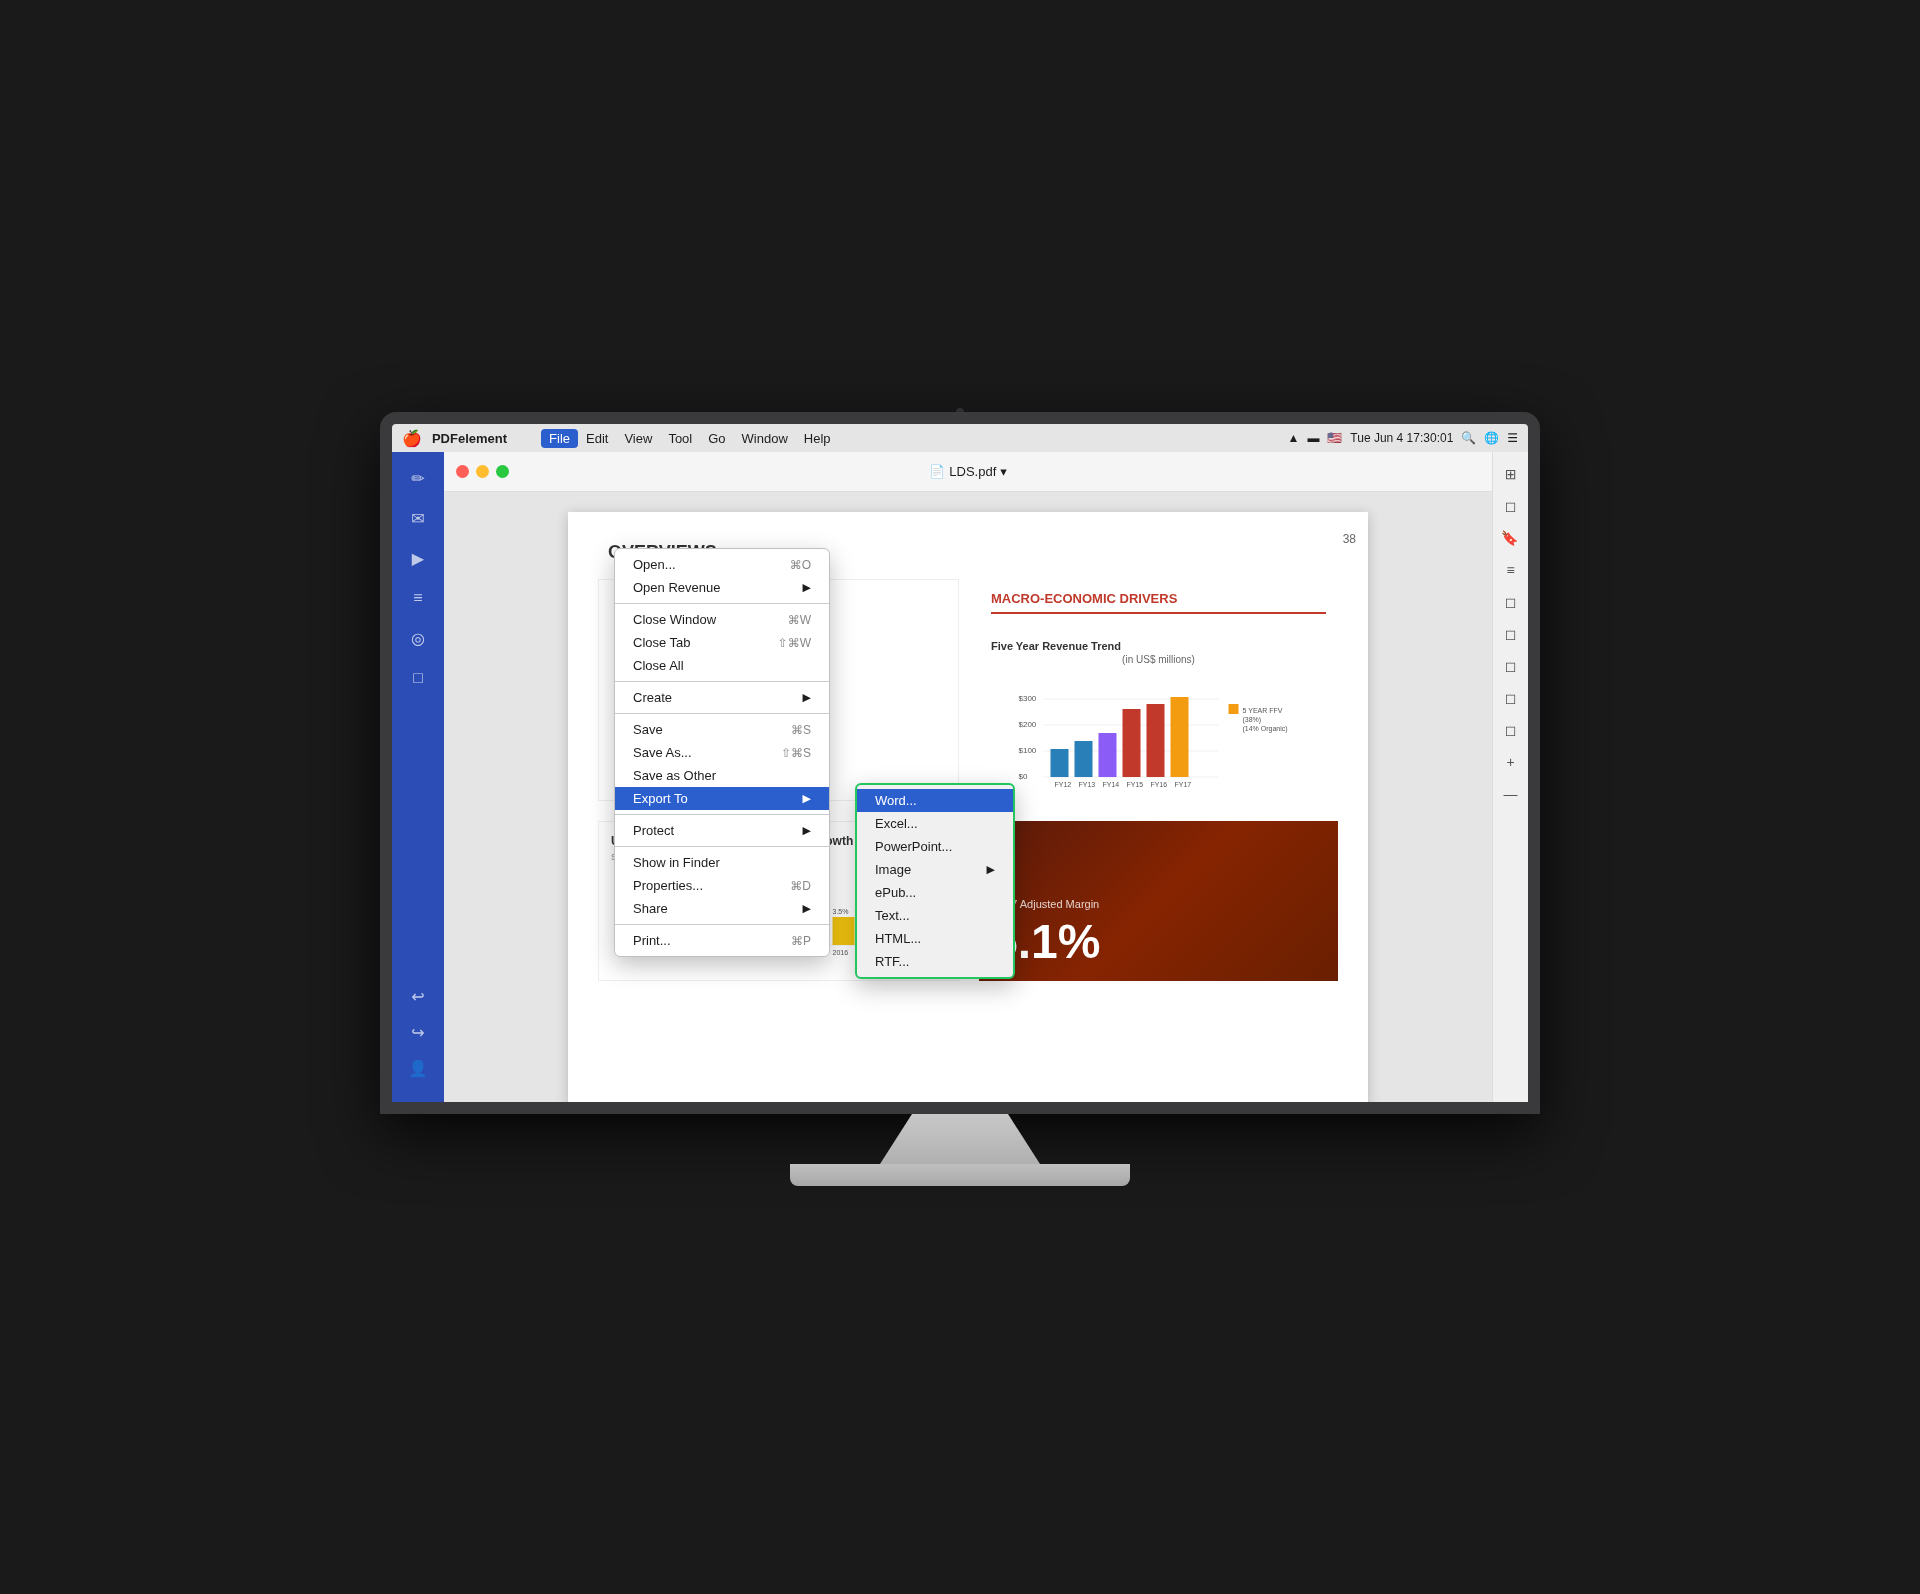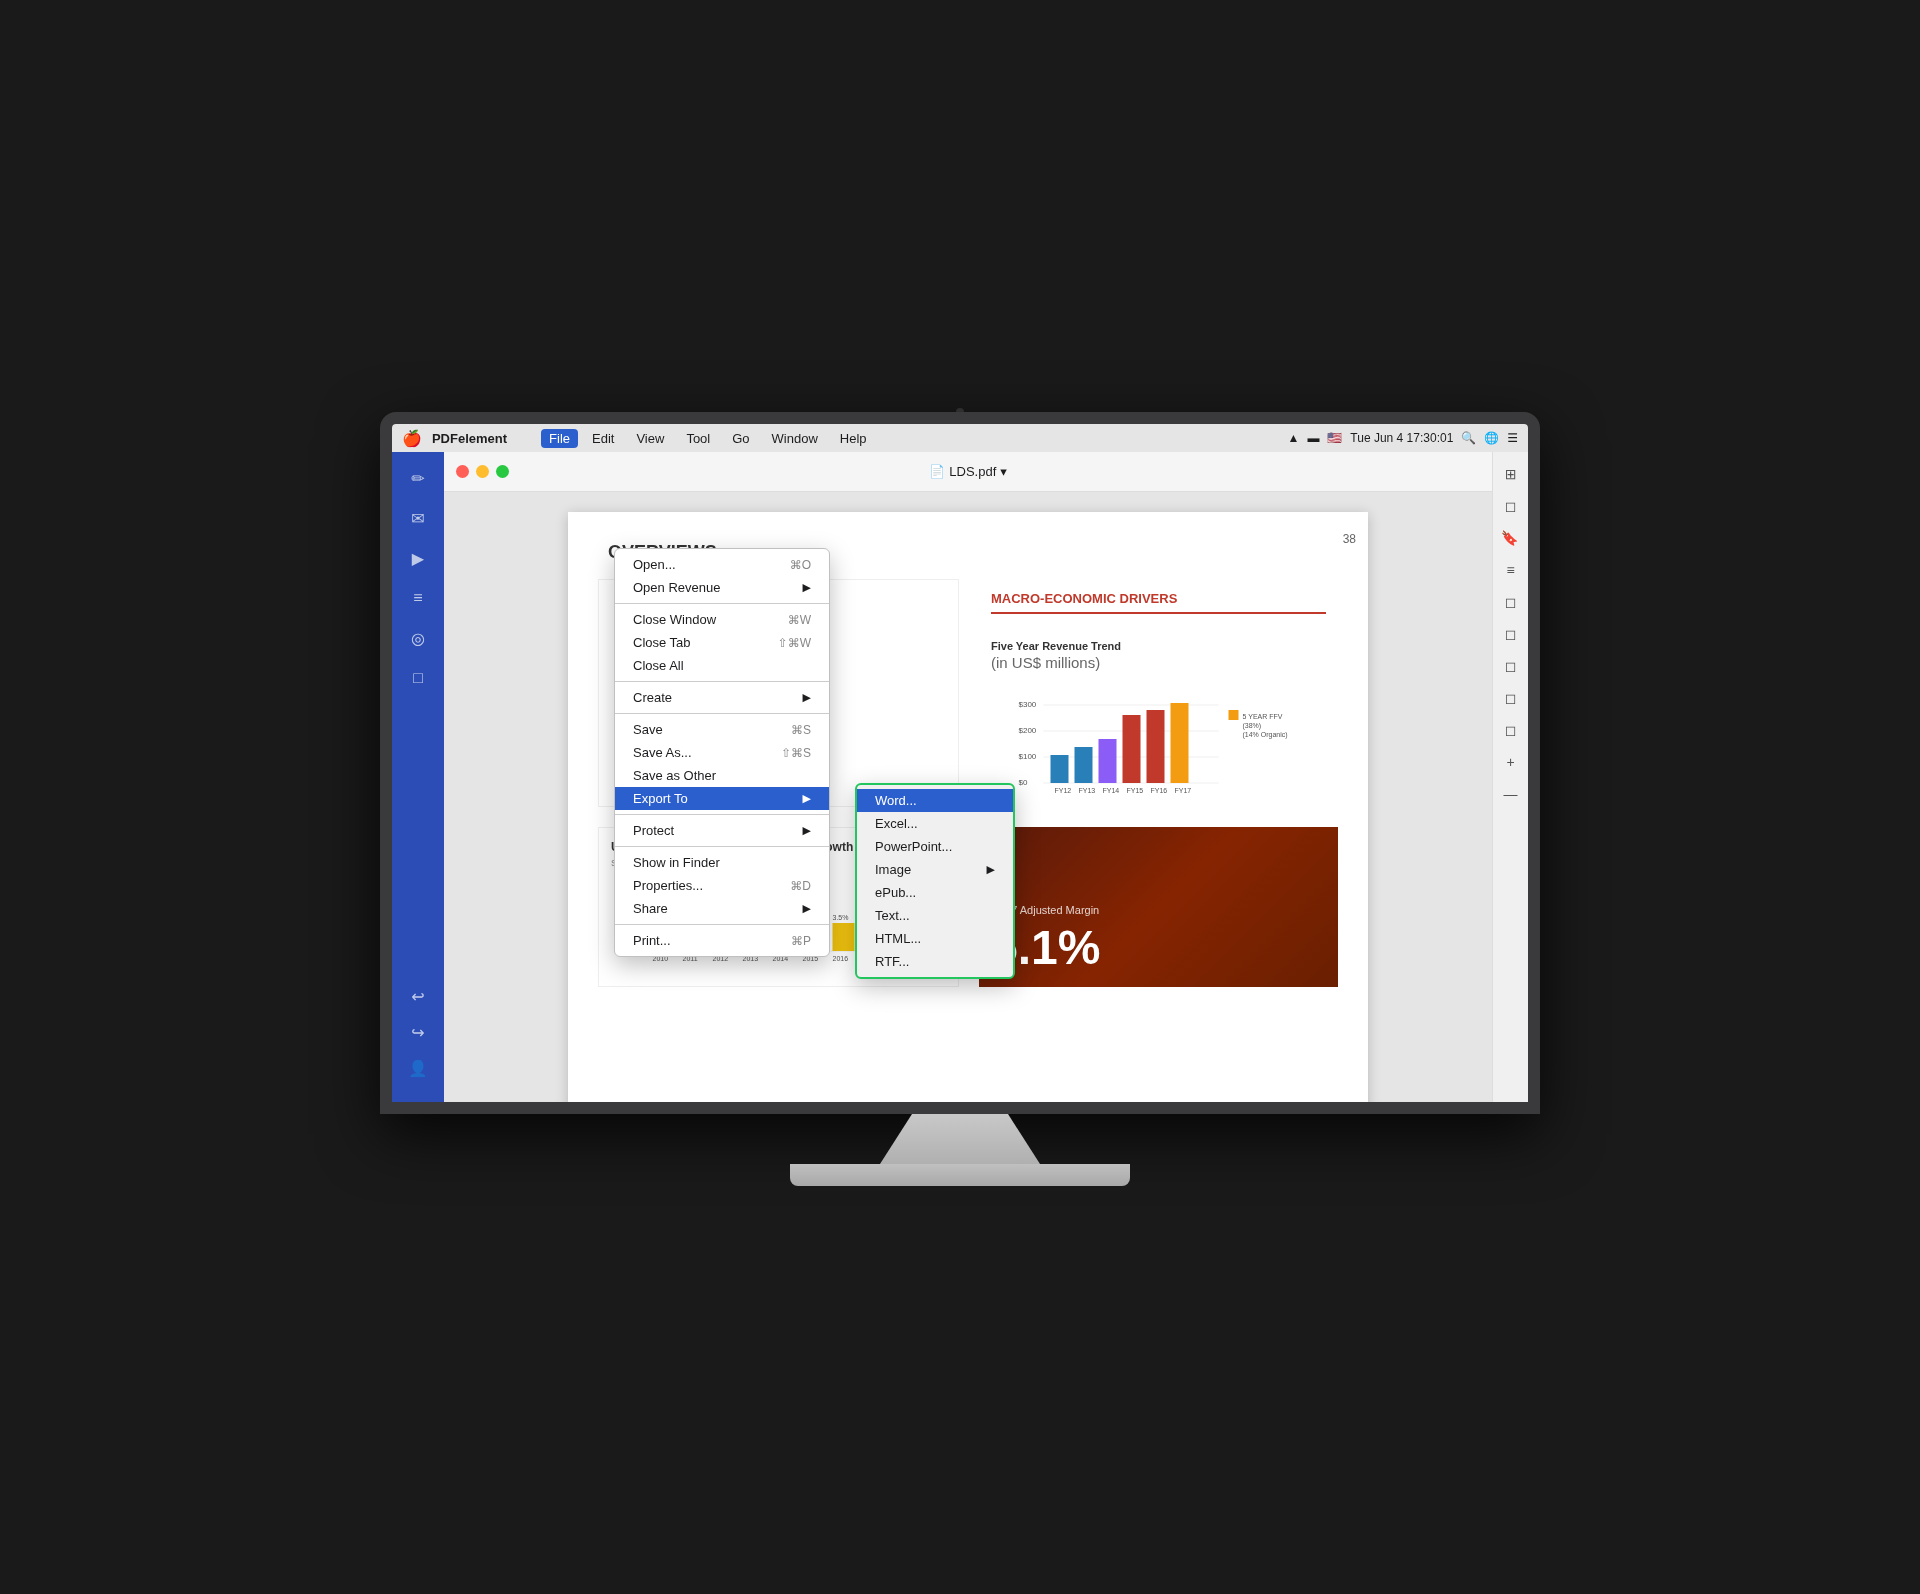--- a/index.html
+++ b/index.html
@@ -54,21 +54,21 @@
     .menubar-apple {
       font-size: 16px;
       margin-right: 6px;
     }
     .menubar-app {
       font-weight: 700;
       margin-right: 4px;
     }
     .menubar-items {
       display: flex;
-      gap: 6px;
+      gap: 0;
       flex: 1;
       padding-left: 26px;
     }
     .menubar-item {
       padding: 2px 8px;
       border-radius: 4px;
       cursor: pointer;
       font-size: 13px;
     }
     .menubar-item.active {
@@ -241,22 +241,23 @@
       margin-top: 24px;
     }
 
     .revenue-title {
       font-size: 11px;
       font-weight: 600;
       color: #333;
       margin-bottom: 2px;
     }
     .revenue-subtitle {
-      font-size: 15px;
+      font-size: 10px;
       color: #666;
+      text-align: center;
     }
 
     
     .pdf-bottom-row {
       display: flex;
       gap: 20px;
     }
 
     .sales-section {
       flex: 1;

